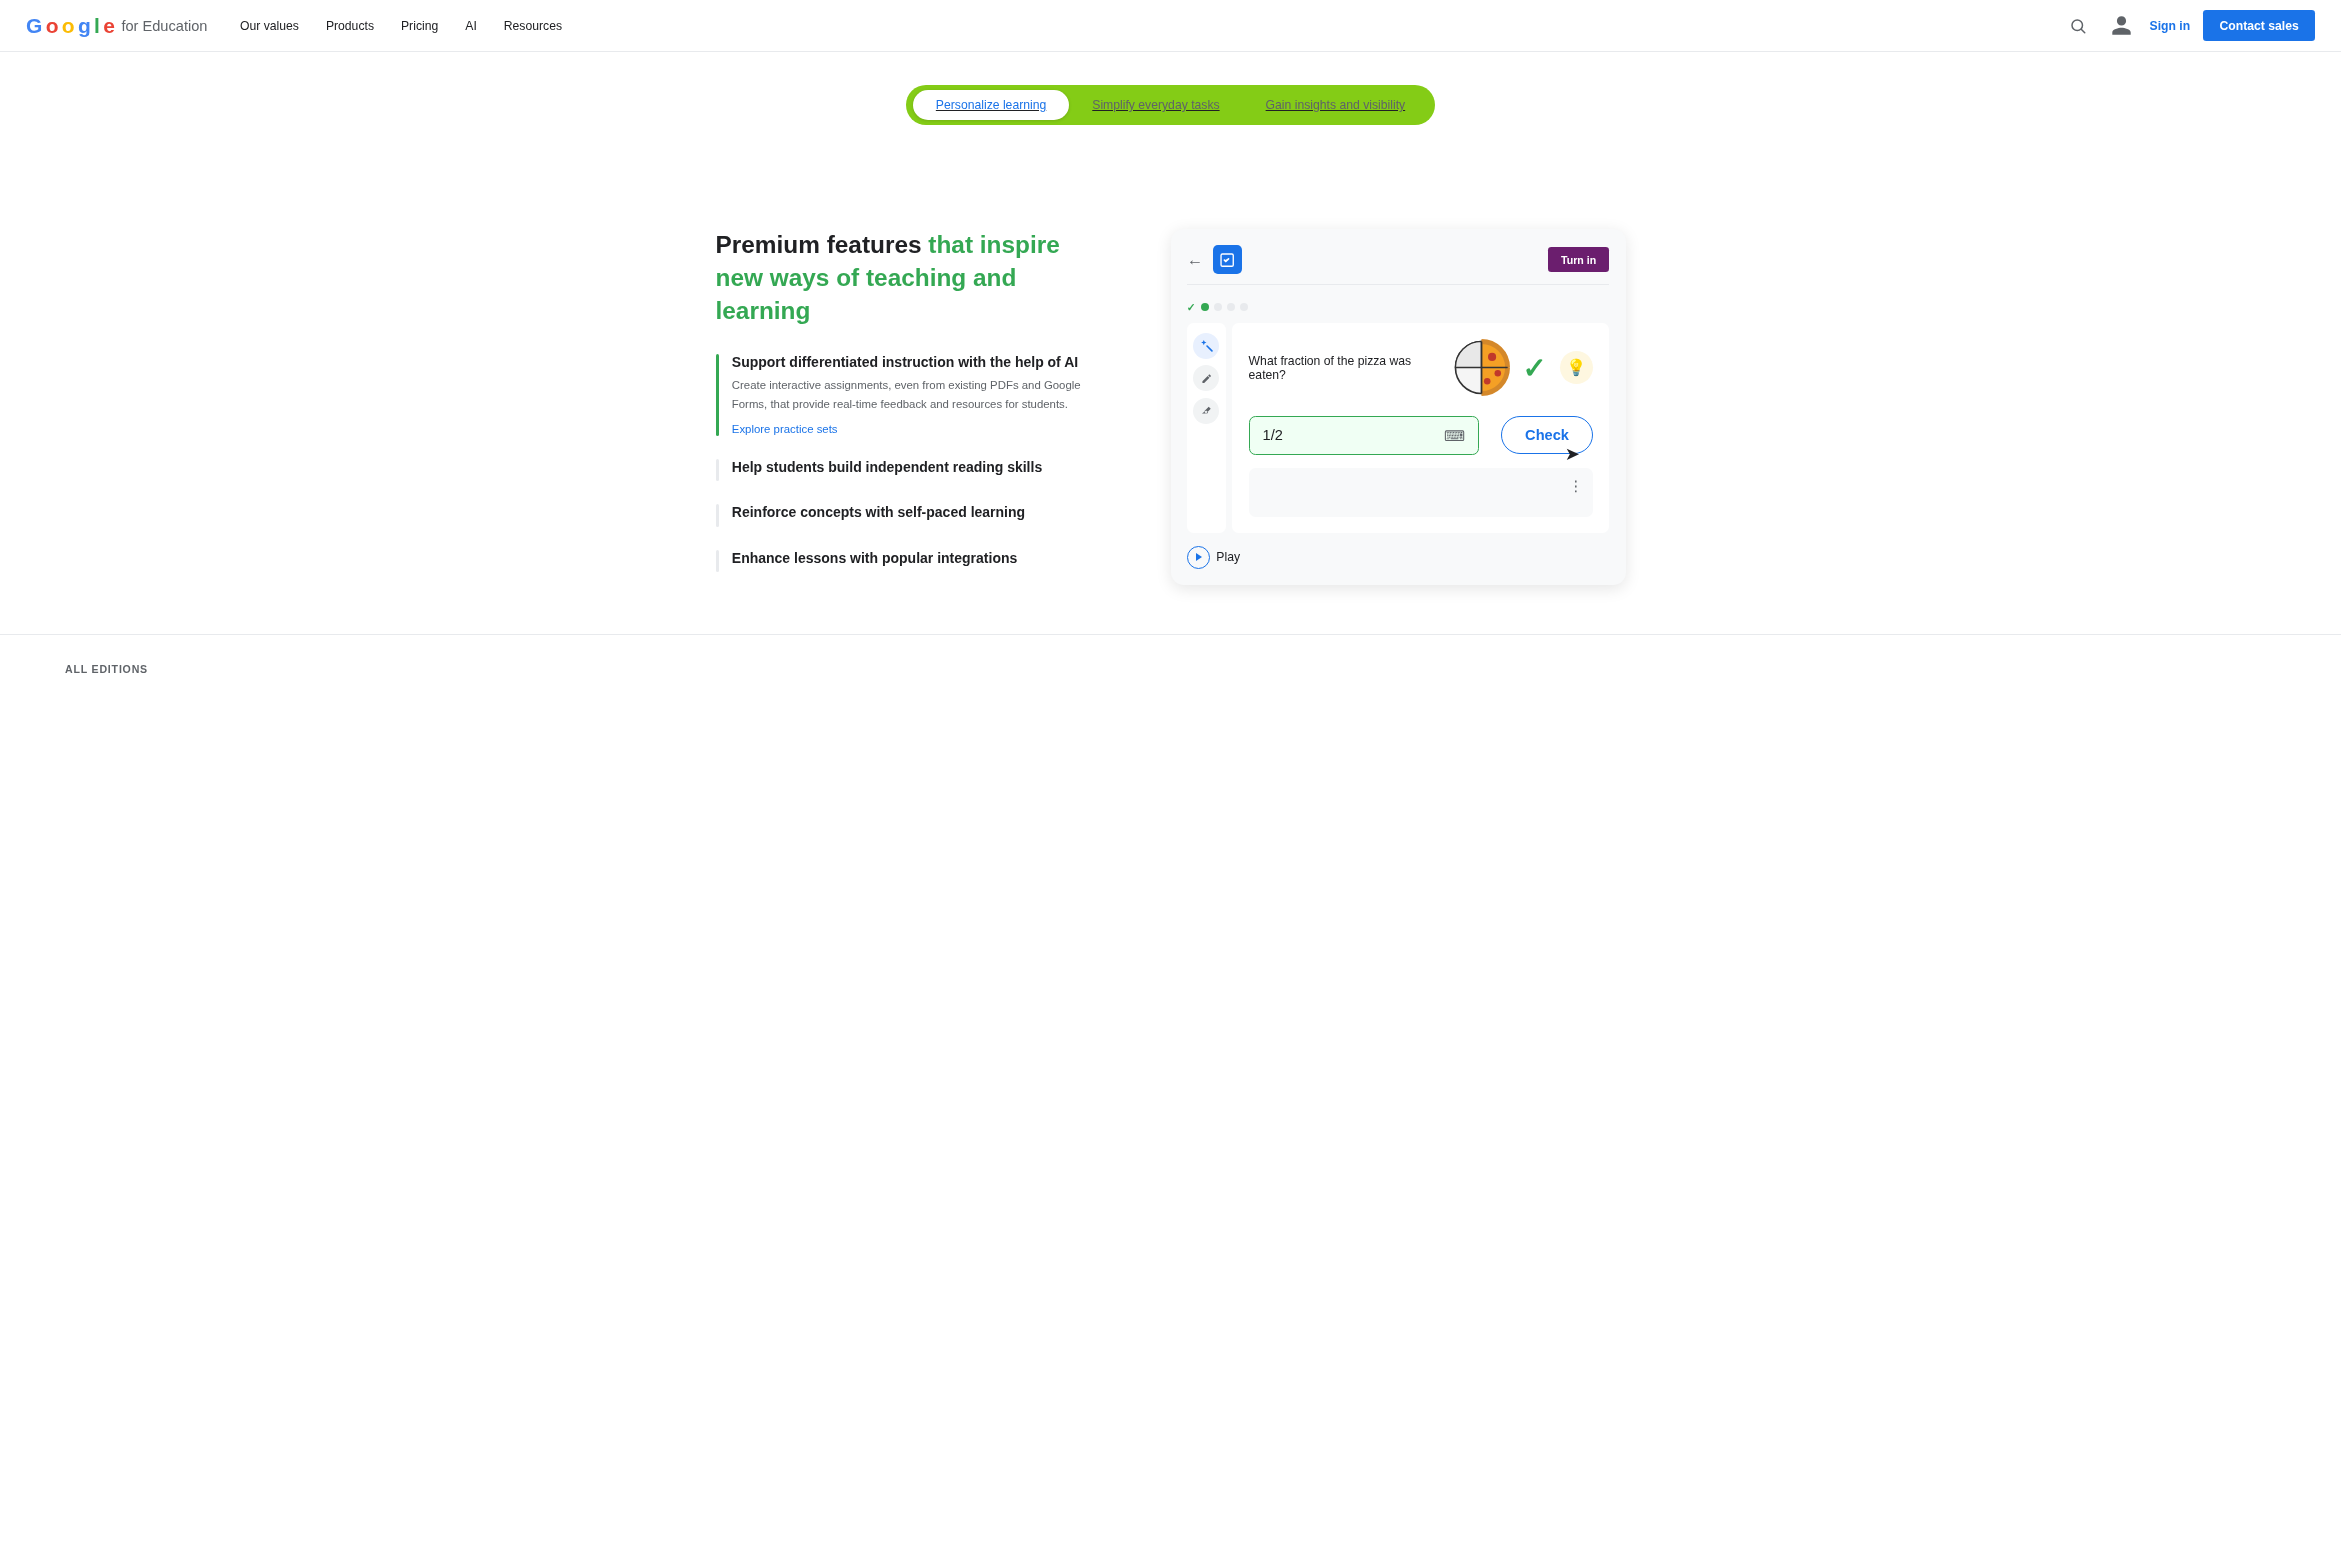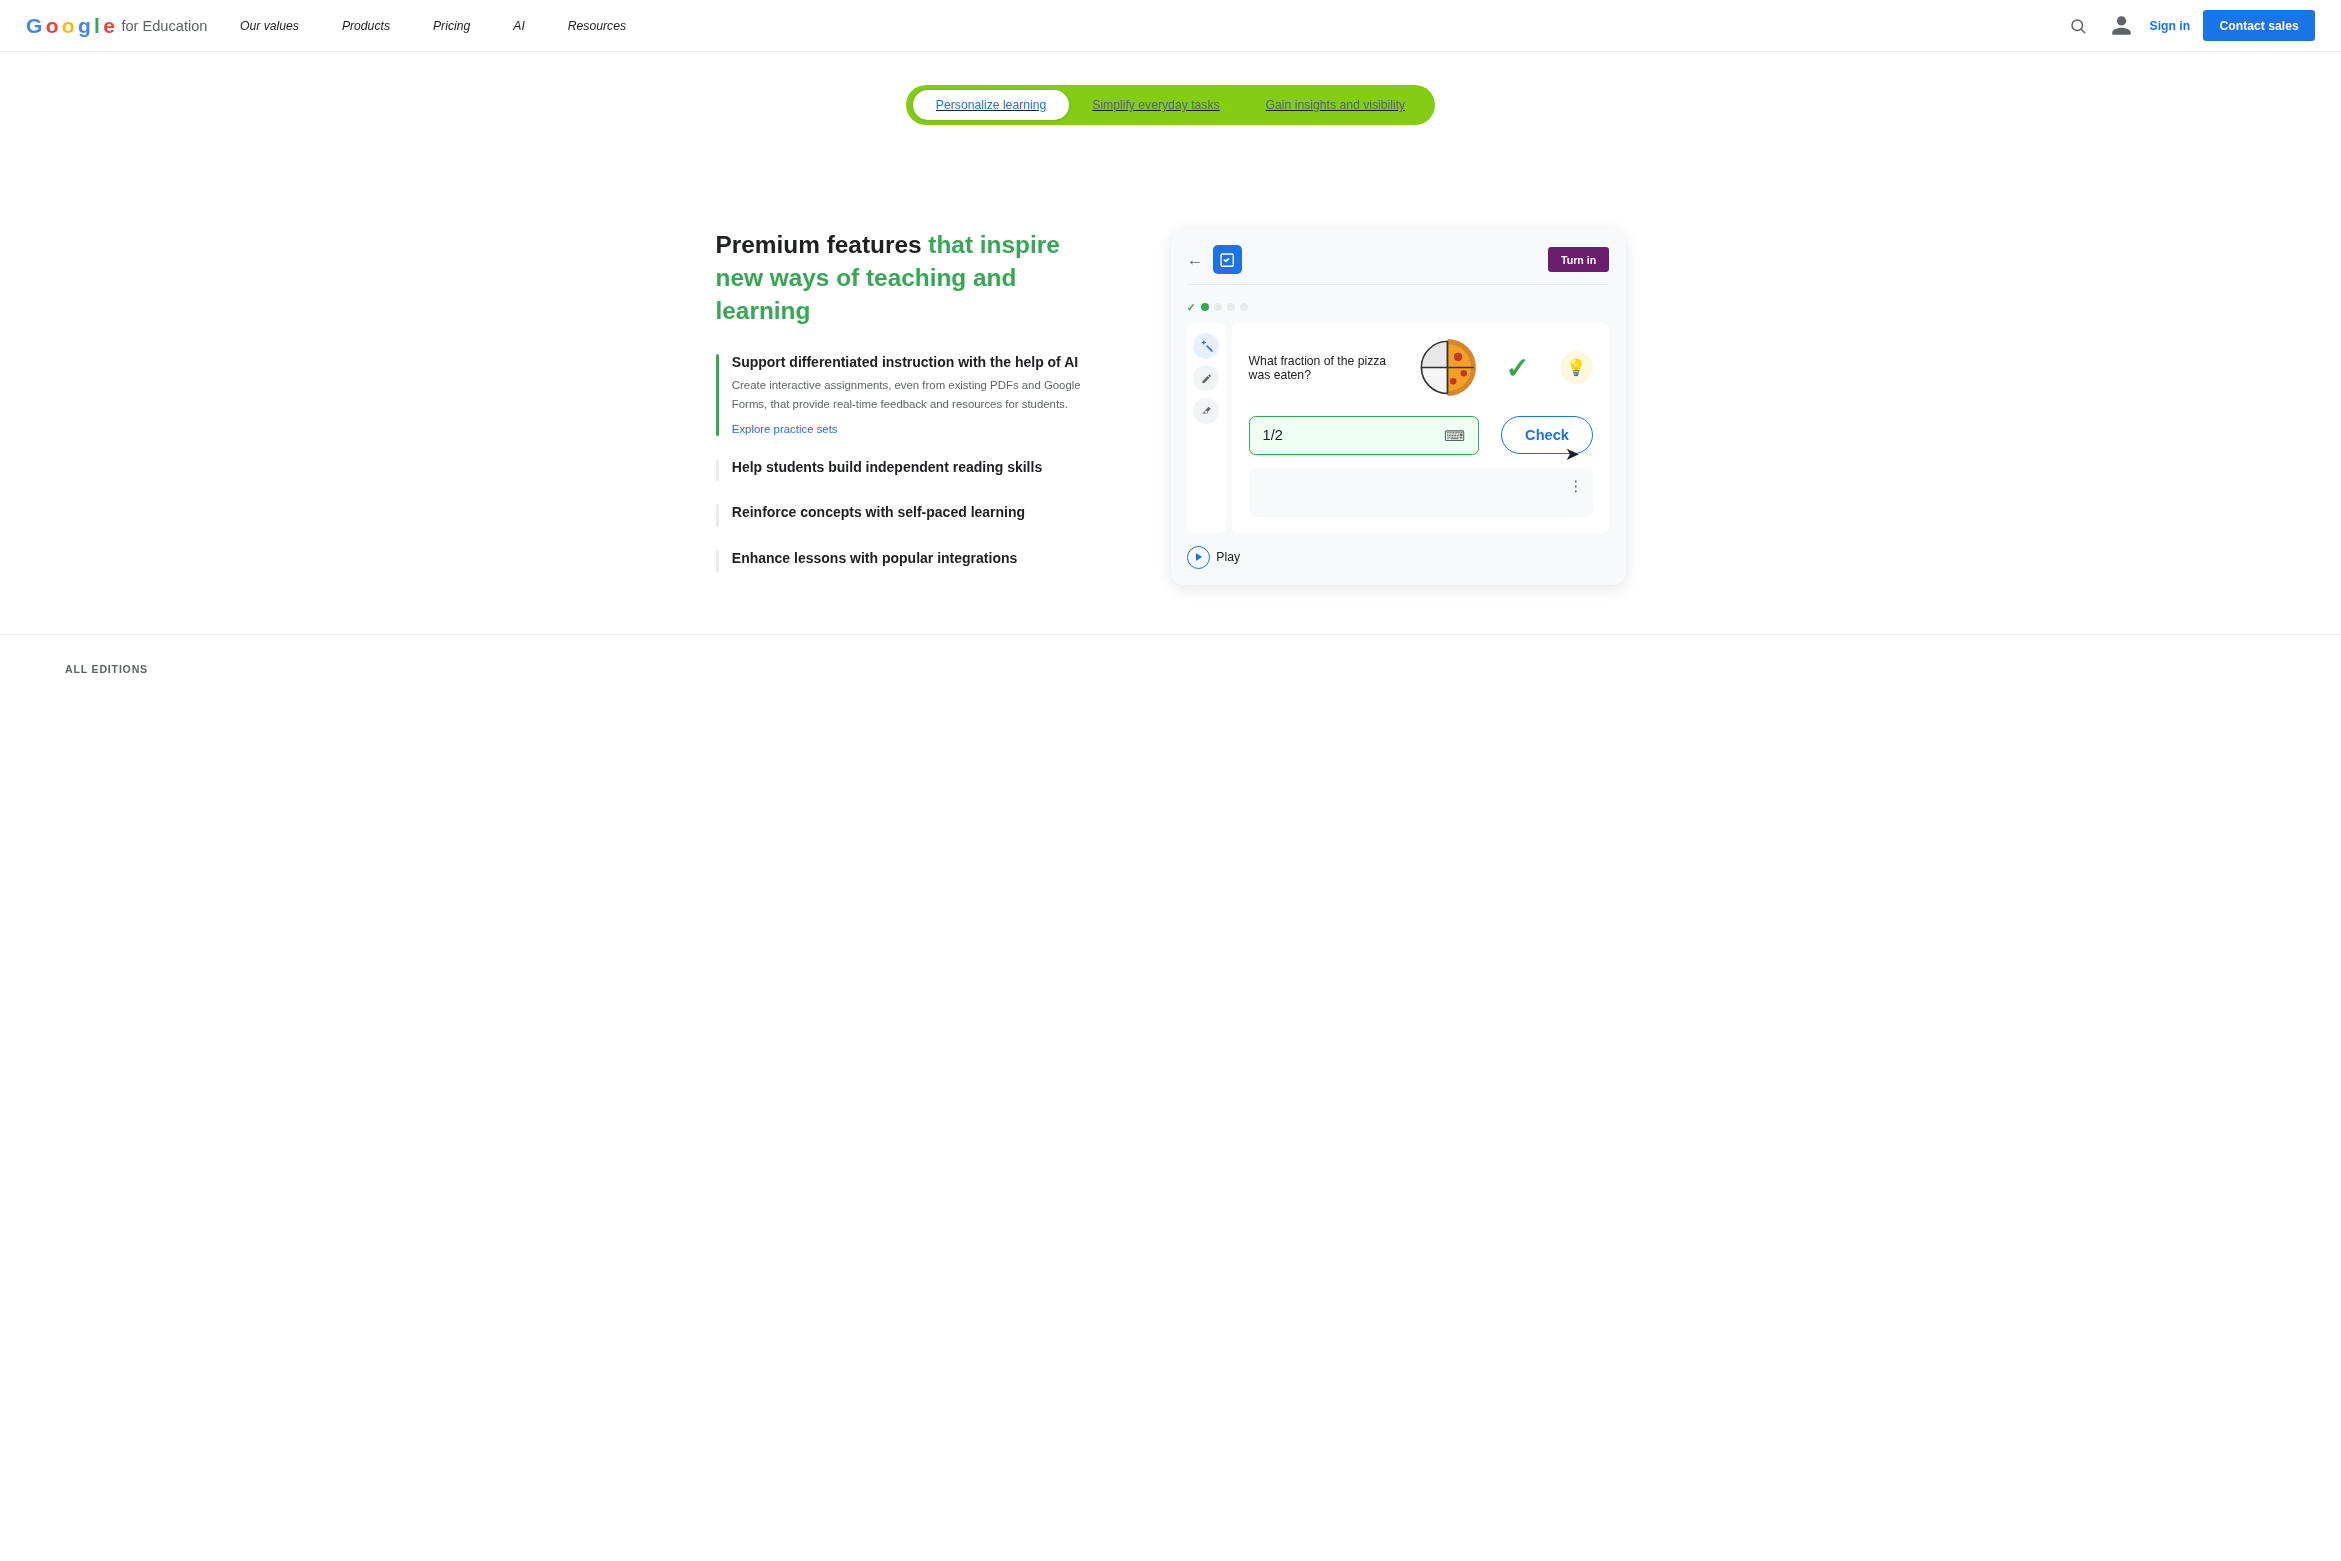--- a/index.html
+++ b/index.html
@@ -7,21 +7,21 @@
 
     
     nav {
       display: flex; align-items: center; justify-content: space-between;
       padding: 0 26px; height: 52px; border-bottom: 0.8px solid #e8eaed;
       position: sticky; top: 0; background: #fff; z-index: 100;
     }
     .nav-left { display: flex; align-items: center; gap: 6.5px; }
     .google-logo { display: flex; align-items: center; gap: 3.3px; font-size: 18px; font-weight: 400; color: #5f6368; text-decoration: none; }
     .logo-for-education { font-size: 14.6px; color: #5f6368; font-weight: 400; margin-left: 3.3px; }
-    .nav-links { display: flex; align-items: flex-start; gap: 43px; margin-left: 26px; font-style: italic; }
+    .nav-links { display: flex; align-items: flex-start; gap: 27px; margin-left: 26px; }
     .nav-links a { text-decoration: none; color: #202124; font-size: 12.2px; font-weight: 500; }
     .nav-right { display: flex; align-items: center; gap: 13px; }
     .search-icon-btn { background: none; border: none; cursor: pointer; padding: 6.5px; display: flex; align-items: center; }
     .account-icon-btn { background: none; border: none; cursor: pointer; padding: 3.3px; display: flex; align-items: center; }
     .sign-in-link { text-decoration: none; color: #1a73e8; font-weight: 600; font-size: 12.2px; }
     .contact-sales-btn {
       background: #1a73e8; color: #fff; border: none; border-radius: 3.3px;
       padding: 8.1px 16.3px; font-size: 12.2px; font-weight: 600; cursor: pointer;
     }
 
@@ -90,21 +90,21 @@
     .mockup-body { display: flex; gap: 6.5px; }
     .mockup-sidebar {
       display: flex; flex-direction: column; gap: 6.5px; padding: 9.8px 6.5px;
       background: #fff; border-radius: 6.5px; align-items: center;
     }
     .sidebar-icon {
       width: 26px; height: 26px; border-radius: 50%; background: #e8f0fe;
       display: flex; align-items: center; justify-content: center; font-size: 11.4px;
     }
     .mockup-main { flex: 1; background: #fff; border-radius: 6.5px; padding: 16.3px; }
-    .question-row { display: flex; align-items: center; gap: 30px; margin-bottom: 19.5px; }
+    .question-row { display: flex; align-items: center; gap: 13px; margin-bottom: 19.5px; }
     .question-text { font-size: 12.2px; font-weight: 500; color: #202124; flex: 1; }
     .check-mark { font-size: 29px; color: #34A853; font-weight: 700; }
     .hint-icon {
       width: 33px; height: 33px; border-radius: 50%; background: #fef7e0;
       display: flex; align-items: center; justify-content: center; font-size: 16.3px;
     }
     .answer-row { display: flex; align-items: center; gap: 22px; margin-bottom: 13px; }
     .answer-input {
       flex: 1; border: 1.6px solid #34A853; border-radius: 6.5px; padding: 9.8px 13px;
       font-size: 14.6px; font-weight: 500; background: #f0fff4; display: flex; align-items: center; justify-content: space-between;

